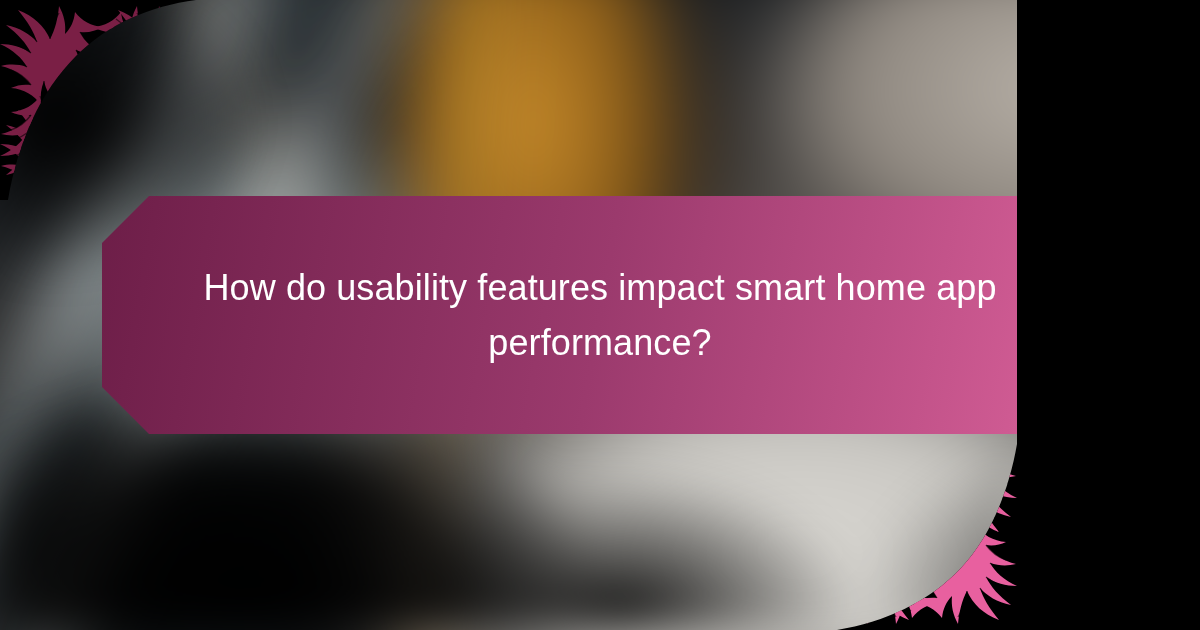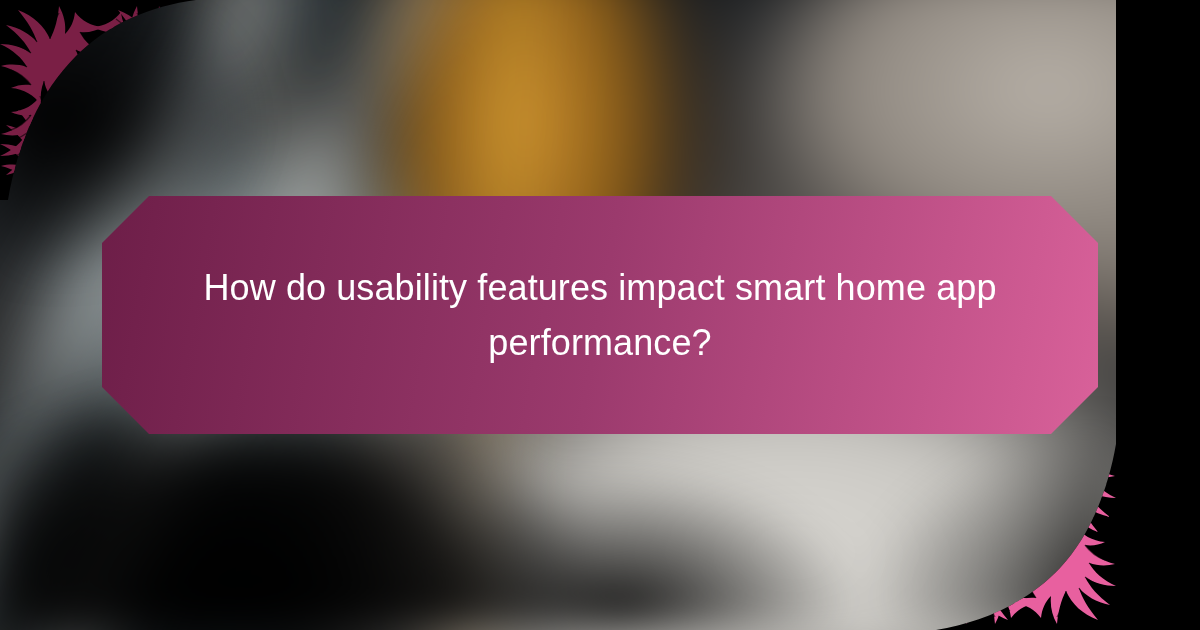--- a/index.html
+++ b/index.html
@@ -3,21 +3,21 @@
 <meta charset="utf-8">
 <title>Question Card</title>
 <style>
   html, body {
     margin: 0;
     padding: 0;
     background: #000;
   }
   #stage {
     position: relative;
-    width: 1116px;
+    width: 1017px;
     height: 630px;
     overflow: hidden;
     background: #0a0a0a;
     font-family: "Liberation Sans", "DejaVu Sans", sans-serif;
   }
 
   
   .bg-layer {
     position: absolute;
     inset: 0;

